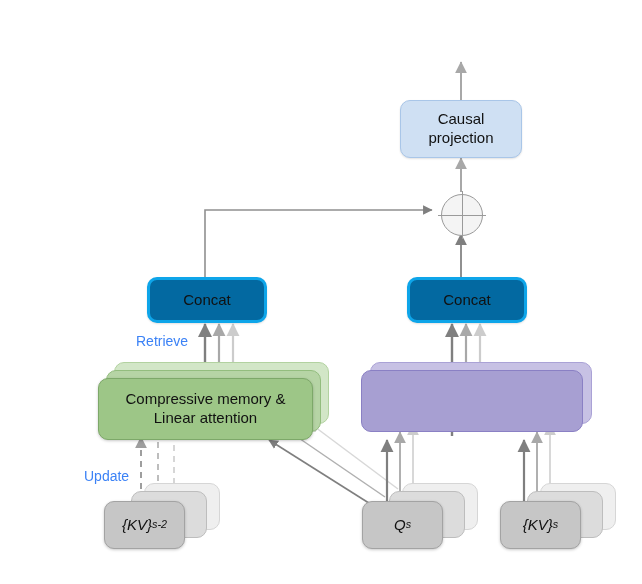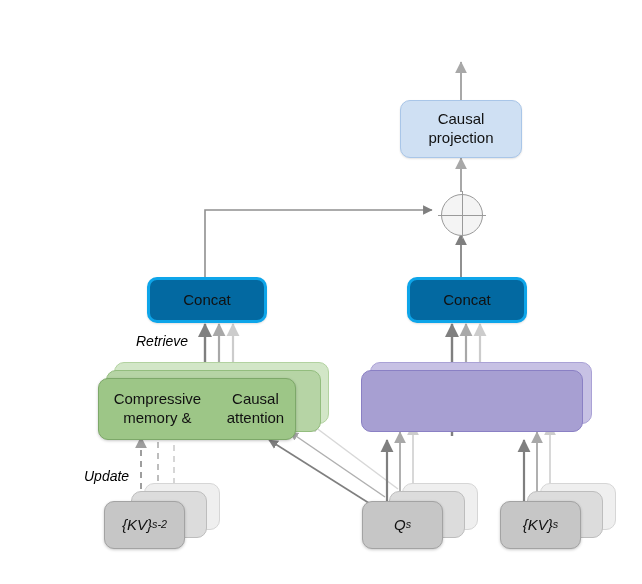--- a/index.html
+++ b/index.html
@@ -89,25 +89,24 @@
   .gray-l2 {
     background: #dcdcdc;
     border: 1px solid #bdbdbd;
   }
   .gray-l3 {
     background: #efefef;
     border: 1px solid #d6d6d6;
   }
   .label-blue {
     position: absolute;
-    color: #000000;
+    color: #3b82f6;
     font-size: 14px;
     white-space: nowrap;
     z-index: 7;
-    font-style: italic;
   }
   .sub {
     font-size: 0.72em;
     vertical-align: sub;
   }
   .adder {
     position: absolute;
     width: 40px;
     height: 40px;
     border-radius: 50%;
@@ -217,23 +216,23 @@
   </div>
 
   <div class="node concat" style="left:407px; top:277px; width:120px; height:46px;">
     <span>Concat</span>
   </div>
 
   <div class="label-blue" style="left:136px; top:333px;">Retrieve</div>
 
   <div class="ghost green-l3" style="left:114px; top:362px; width:215px; height:62px;"></div>
   <div class="ghost green-l2" style="left:106px; top:370px; width:215px; height:62px;"></div>
-  <div class="node green-main" style="left:98px; top:378px; width:198px; height:62px; flex-direction:row;">
+  <div class="node green-main" style="left:98px; top:378px; width:215px; height:62px; flex-direction:column;">
     <span>Compressive memory &amp;</span>
-    <span>Causal attention</span>
+    <span>Linear attention</span>
   </div>
 
   <div class="ghost purple-l3" style="left:370px; top:362px; width:222px; height:62px;"></div>
   <div class="ghost purple-l2" style="left:361px; top:370px; width:222px; height:62px;"></div>
 
   <div class="label-blue" style="left:84px; top:468px;">Update</div>
 
   <div class="ghost gray-l3" style="left:144px; top:483px; width:76px; height:47px;"></div>
   <div class="ghost gray-l2" style="left:131px; top:491px; width:76px; height:47px;"></div>
   <div class="node gray-main" style="left:104px; top:501px; width:81px; height:48px;">

